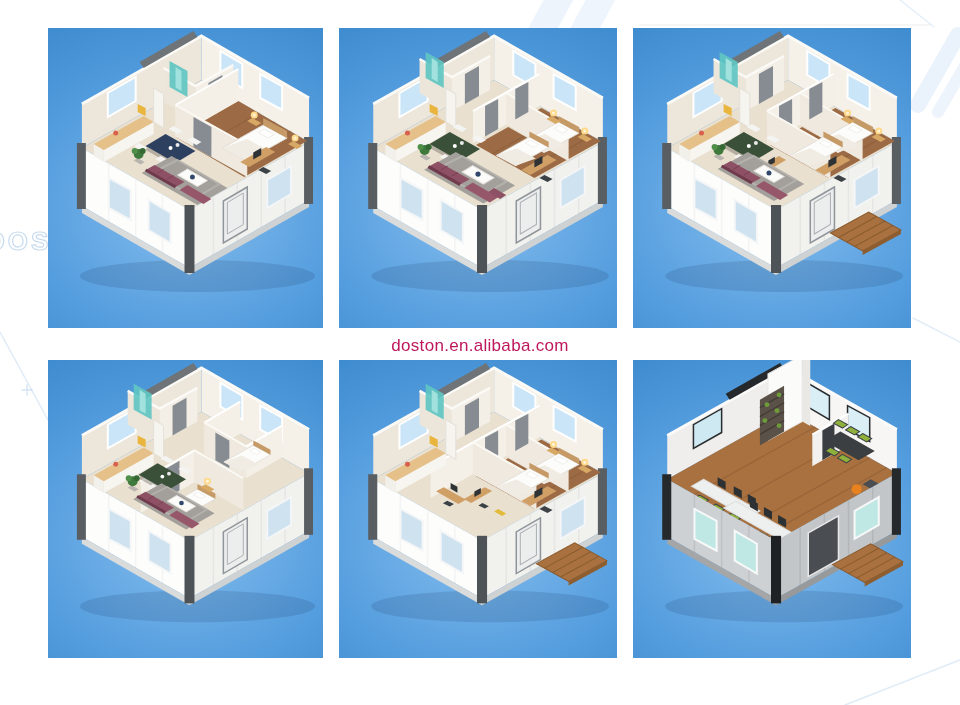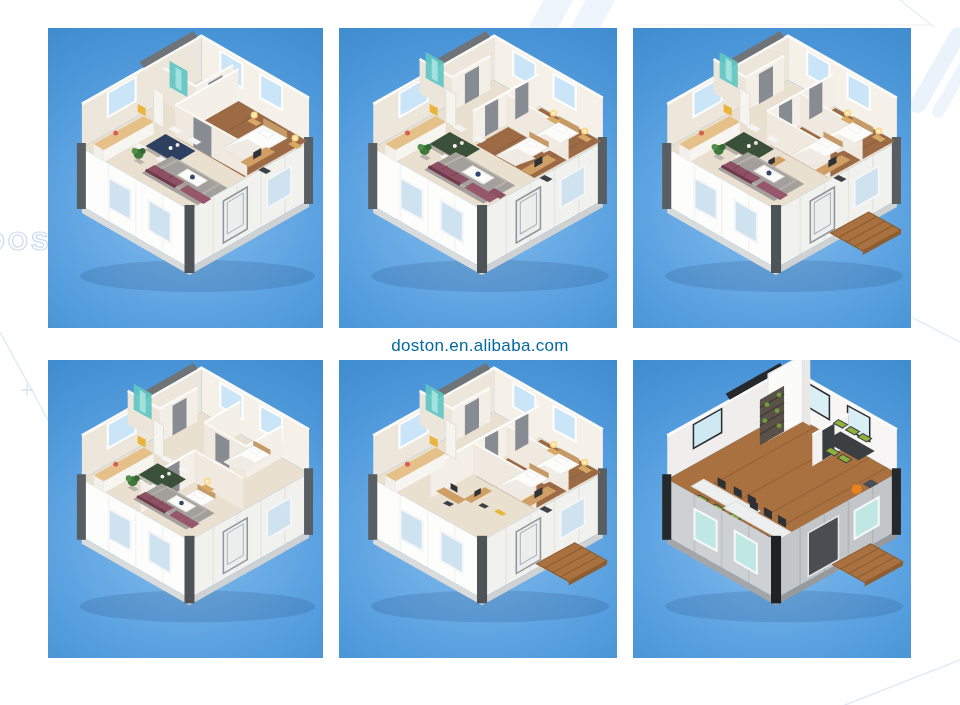--- a/index.html
+++ b/index.html
@@ -27,21 +27,21 @@
   }
   .panel{
     position:relative;overflow:hidden;
     background:radial-gradient(120% 90% at 50% 60%, #85bdee 0%, #549dde 48%, #2f7fc4 100%);
   }
   .panel svg.plan{position:absolute;inset:0;width:100%;height:100%;display:block}
   
   .center-wm{
     position:absolute;left:0;right:0;top:336px;z-index:2;
     text-align:center;font-size:17px;letter-spacing:.3px;
-    color:#0369a1;
+    color:#be185d;
   }
   .defs-svg{position:absolute;width:0;height:0}
 </style>
 </head>
 <body>
 
 <div class="page">
 
   <div class="wm-layer">
     <span class="wm-brand-text">DOSTON</span>

